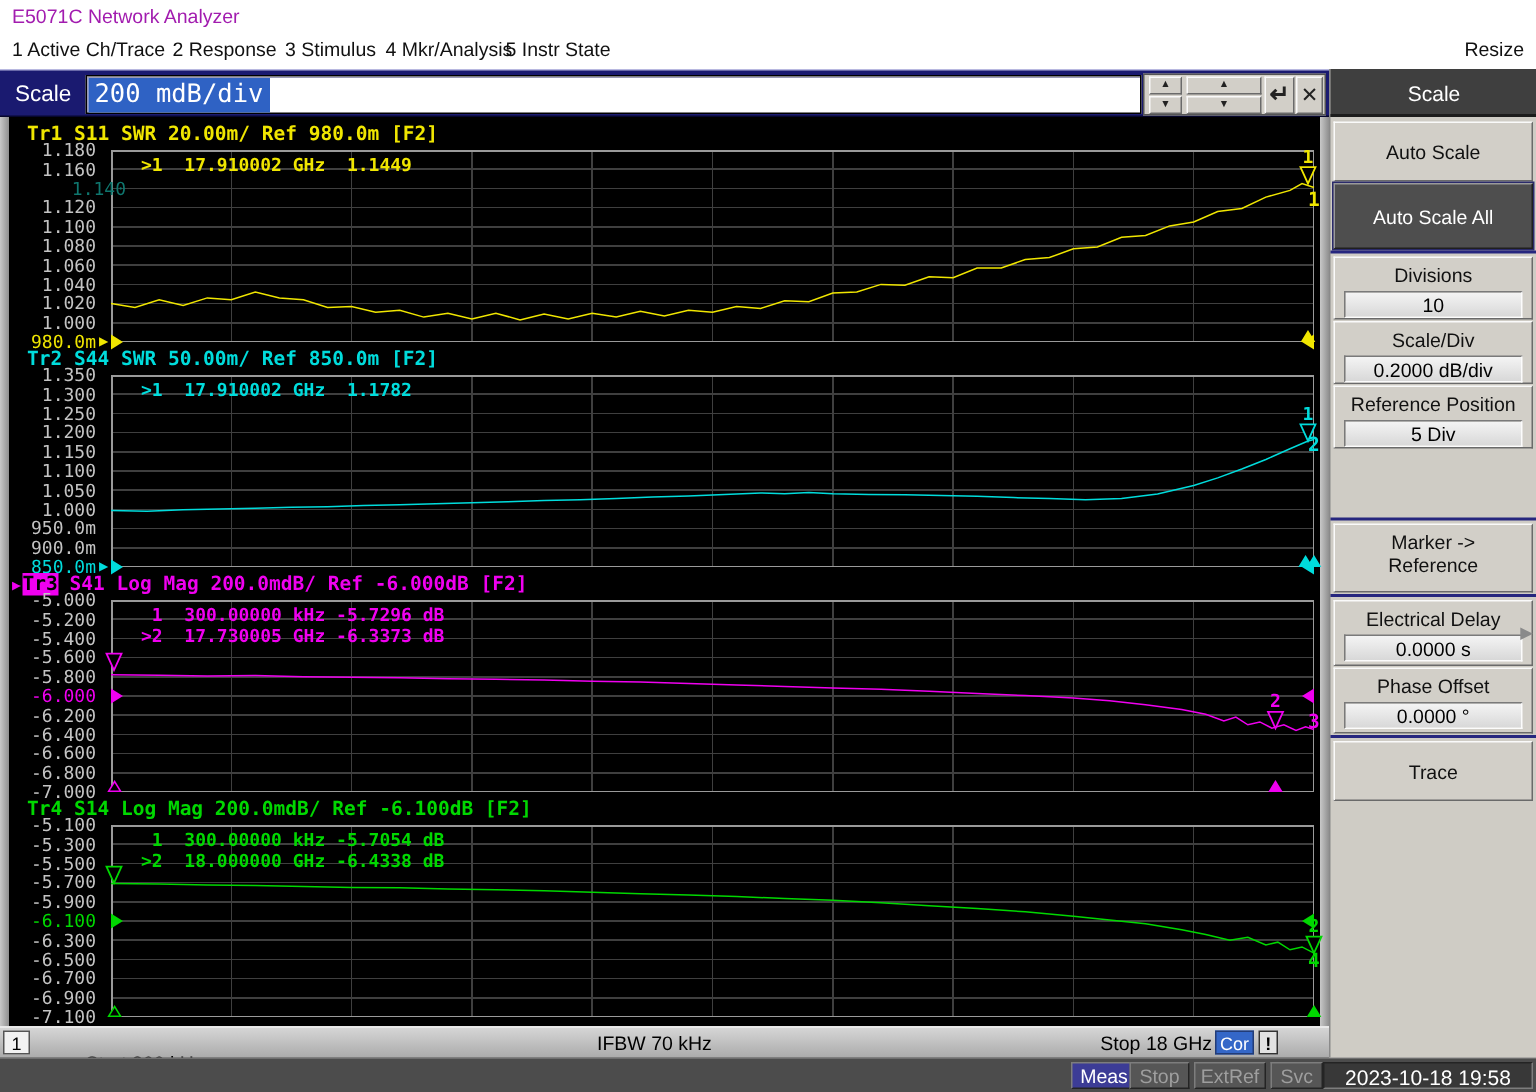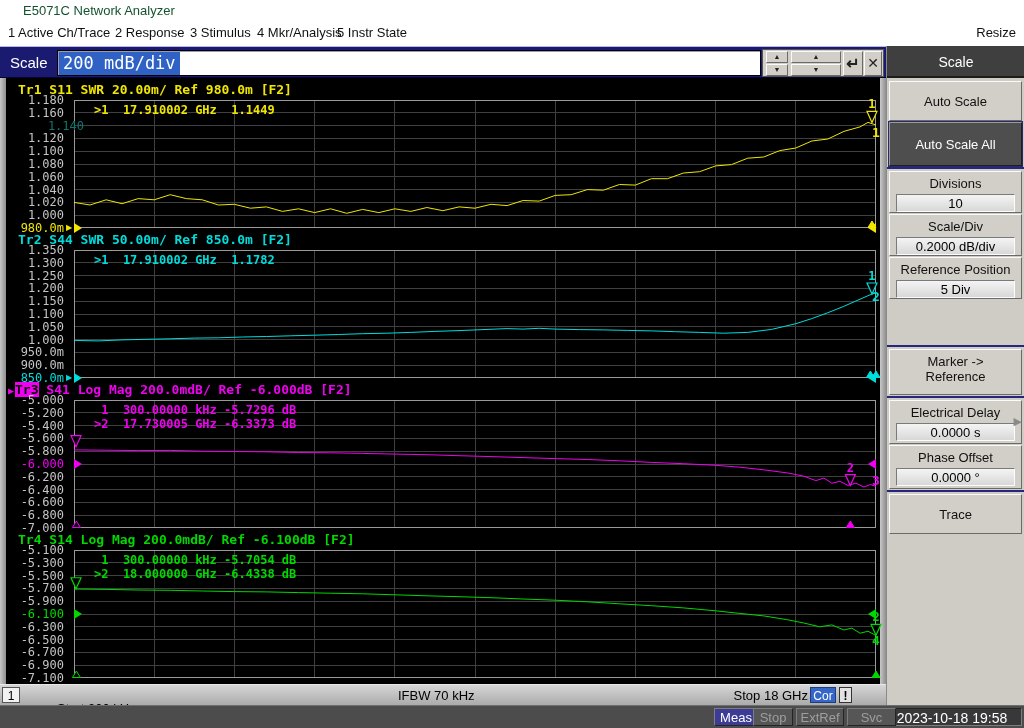--- a/index.html
+++ b/index.html
@@ -1,21 +1,21 @@
 <!DOCTYPE html>
 <html><head>
 <meta charset="utf-8">
 <style>
   html,body{margin:0;padding:0;background:#888;}
   #screen{position:relative;width:1024px;height:728px;background:#ffffff;overflow:hidden;
           font-family:"Liberation Sans",sans-serif;-webkit-font-smoothing:antialiased;}
   .mono{font-family:"DejaVu Sans Mono",monospace;}
   
   #title-row{position:absolute;left:0;top:0;width:1024px;height:20px;background:#fff;}
-  #app-title{position:absolute;left:8px;top:3px;font-size:13px;color:#14532d;margin-left:15px;}
+  #app-title{position:absolute;left:8px;top:3px;font-size:13px;color:#a21caf;}
   #menu-row{position:absolute;left:0;top:20px;width:1024px;height:26px;background:#fff;}
   .menu-item{position:absolute;top:5px;font-size:13px;color:#111;white-space:nowrap;cursor:default;}
   #resize-label{position:absolute;right:8px;top:5px;font-size:13px;color:#111;}
   
   #entry-bar{position:absolute;left:0;top:46px;width:886px;height:32px;background:#1a1a70;
              border-top:1px solid #b8b8e0;border-bottom:1px solid #06062c;box-sizing:border-box;}
   #entry-label{position:absolute;left:10px;top:7px;font-size:15px;color:#fff;}
   #entry-input{position:absolute;left:57px;top:3px;width:702px;height:24px;background:#fff;
                border:1px solid #000;box-shadow:inset 1px 1px 0 #9a9ab8;}
   #entry-value{display:inline-block;margin:1px 0 0 1px;padding:1px 4px 2px 4px;background:#2f62c4;
@@ -292,21 +292,21 @@
     <span id="stim-stop">Stop 18 GHz</span>
     <div id="cor-chip">Cor</div>
     <div id="alert-chip">!</div>
   </div>
 
   <div id="sys-bar">
     <div id="sys-datetime">2023-10-18 19:58</div>
   <div class="sys-chip" style="left: 714px; width: 44px; background: rgb(60, 60, 150); color: rgb(255, 255, 255);">Meas</div>
       <div class="sys-chip" style="left: 753px; width: 40px; background: rgb(86, 86, 86); color: rgb(158, 158, 158);">Stop</div>
       <div class="sys-chip" style="left: 796px; width: 48px; background: rgb(86, 86, 86); color: rgb(158, 158, 158);">ExtRef</div>
-      <div class="sys-chip" style="left: 847px; width: 49px; background: rgb(86, 86, 86); color: rgb(158, 158, 158);">Svc</div>
+      <div class="sys-chip" style="left: 847px; width: 35px; background: rgb(86, 86, 86); color: rgb(158, 158, 158);">Svc</div>
     </div>
 
   <div id="sidebar">
     <div id="sidebar-title">Scale</div>
   <div class="sk-btn" style="top: 35px; height: 40px;">
         <div class="sk-label" style="line-height: 32px;">Auto Scale</div>
       </div>
       <div class="sk-btn dark" style="top: 76px; height: 44px;">
         <div class="sk-label" style="line-height: 36px;">Auto Scale All</div>
       </div>

